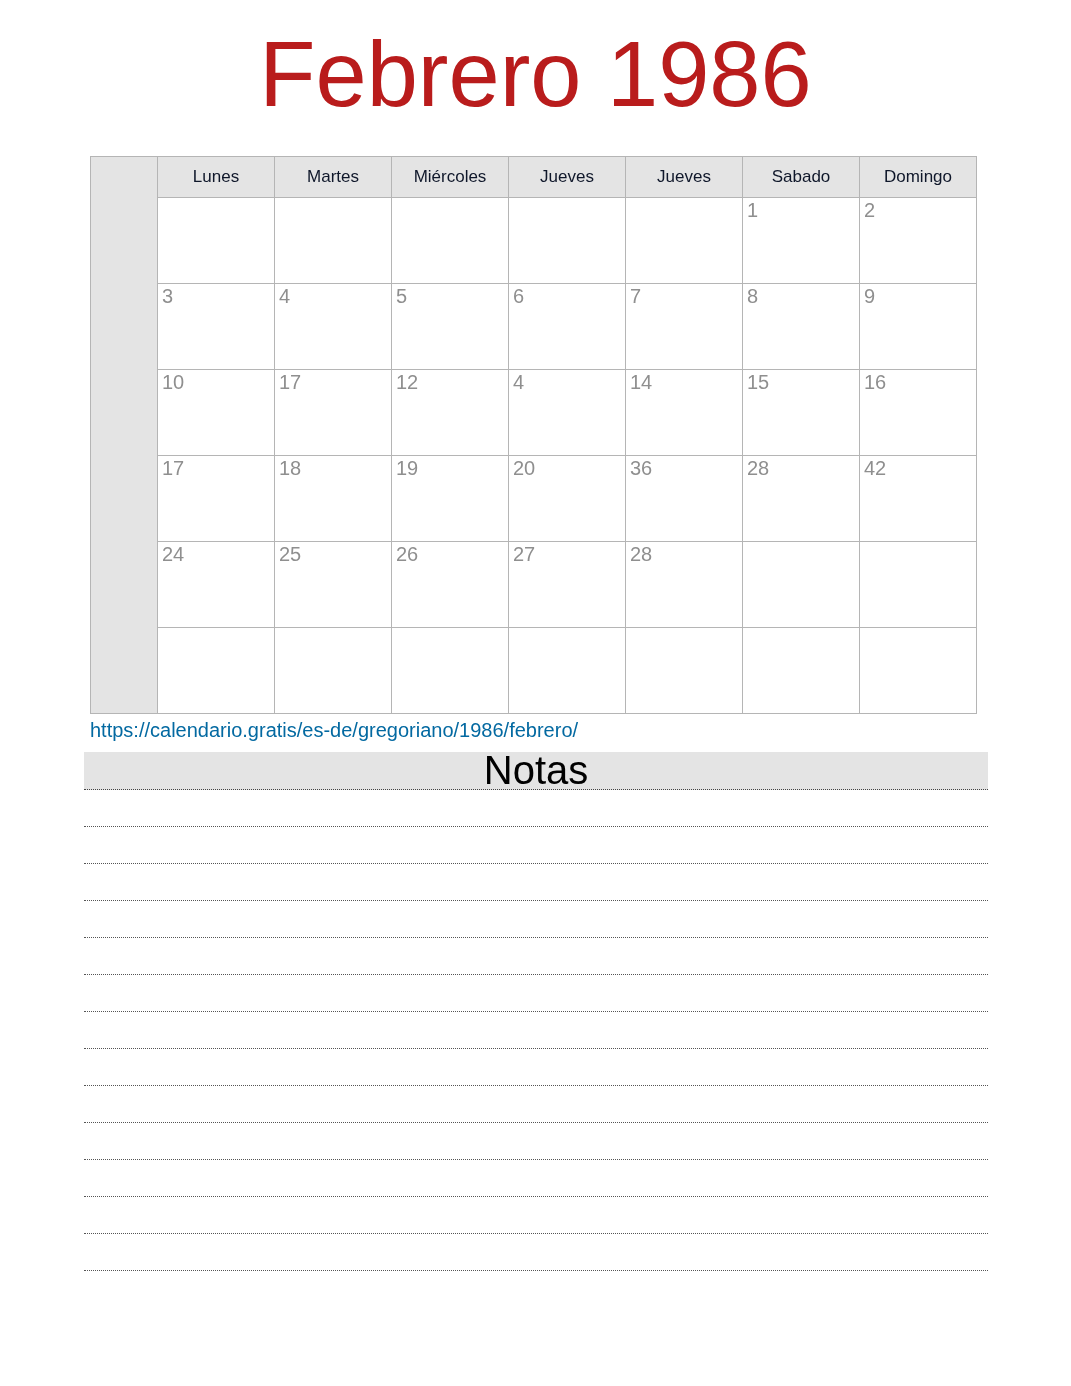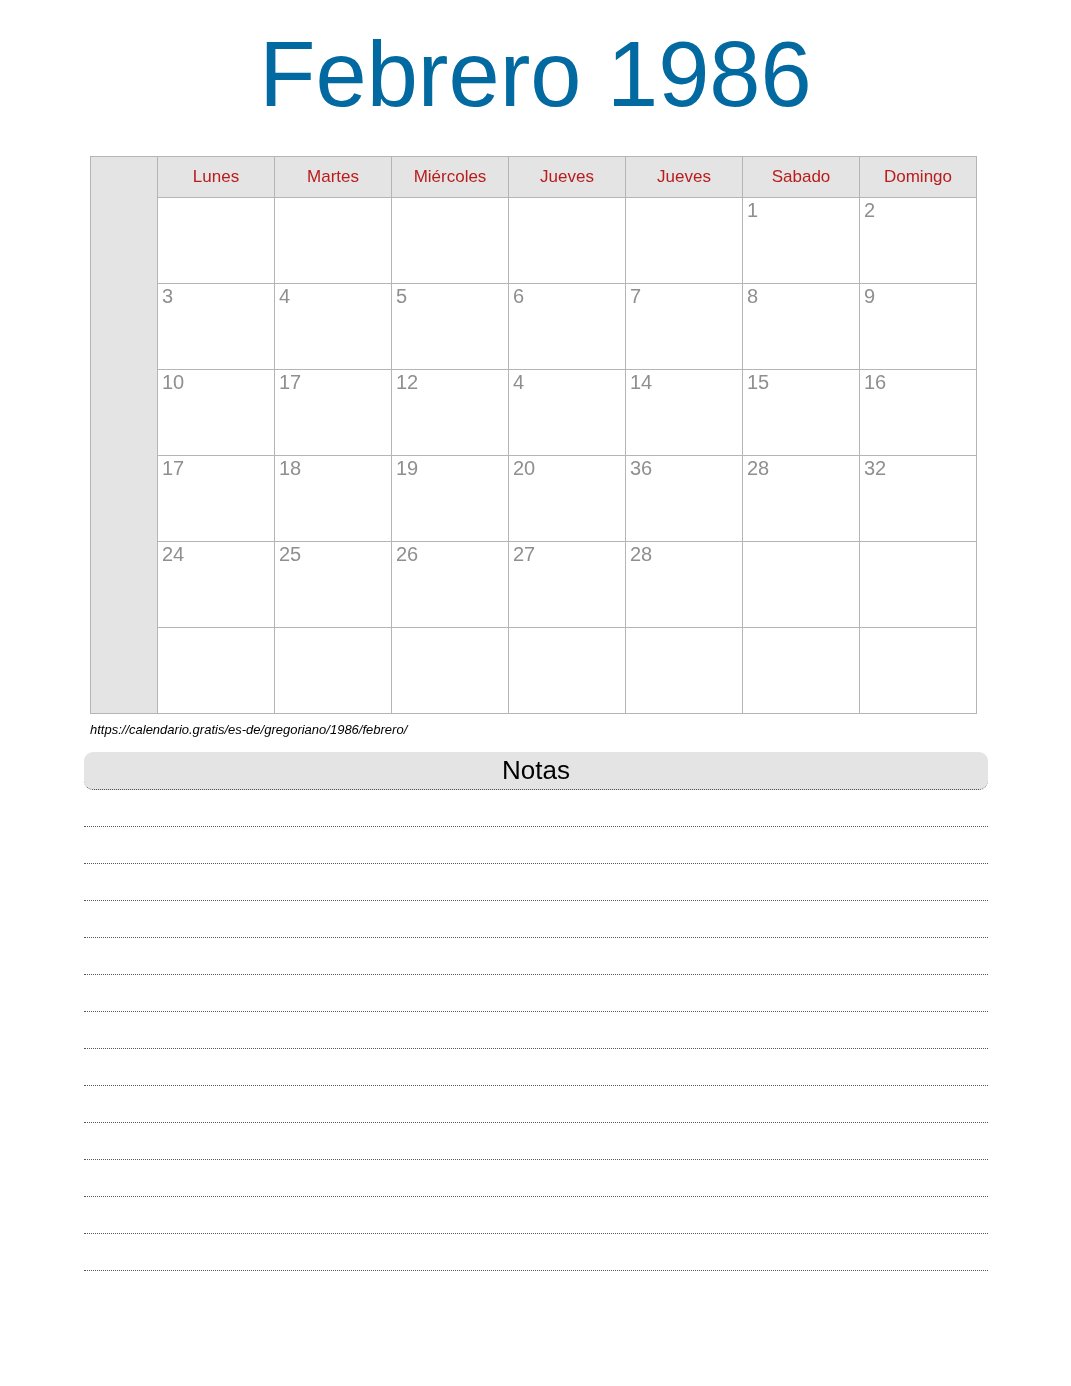--- a/index.html
+++ b/index.html
@@ -10,73 +10,71 @@
     color:#000;
     overflow:hidden;
   }
   .title{
     margin:0;
     padding-top:26px;
     font-size:92px;
     font-weight:400;
     line-height:1.05;
     text-align:center;
-    color:#0369a1;
+    color:#b91c1c;
     letter-spacing:0px;
   }
   table.calendar{
     border-collapse:collapse;
     table-layout:fixed;
     width:887px;
     margin:33px 0 0 90px;
     border:1px solid #999999;
   }
   table.calendar th, table.calendar td{
     border:1px solid #b5b5b5;
   }
   table.calendar th{
     height:38px;
     background:#e4e4e4;
     font-size:17px;
     font-weight:400;
     text-align:center;
-    color:#b91c1c;
+    color:#0f172a;
   }
   td.wkcol{
     width:64px;
     background:#e4e4e4;
   }
   td.day{
     height:84px;
     vertical-align:top;
     text-align:left;
     font-size:20px;
     color:#8f8f8f;
     padding:1px 0 0 4px;
   }
   .source-url{
     margin:6px 0 0 90px;
-    font-size:13px;
+    font-size:20px;
     line-height:20px;
-    color:#000000;
-    font-style:italic;
+    color:#0369a1;
   }
   .notas{
     margin:12px 0 0 84px;
     width:904px;
   }
   .notas-header{
     height:37px;
     line-height:37px;
     background:#e4e4e4;
     border-bottom:1px dotted #444;
     text-align:center;
-    font-size:26px;
+    font-size:40px;
     color:#000;
-    border-radius:9px;
   }
   .note-line{
     height:36px;
     border-bottom:1px dotted #555;
   }
 </style>
 </head>
 <body>
 
 <h1 class="title">Febrero 1986</h1>
@@ -120,21 +118,21 @@
     <td class="day">15</td>
     <td class="day">16</td>
   </tr>
   <tr>
     <td class="day">17</td>
     <td class="day">18</td>
     <td class="day">19</td>
     <td class="day">20</td>
     <td class="day">36</td>
     <td class="day">28</td>
-    <td class="day">32</td>
+    <td class="day">42</td>
   </tr>
   <tr>
     <td class="day">24</td>
     <td class="day">25</td>
     <td class="day">26</td>
     <td class="day">27</td>
     <td class="day">28</td>
     <td class="day"></td>
     <td class="day"></td>
   </tr>

